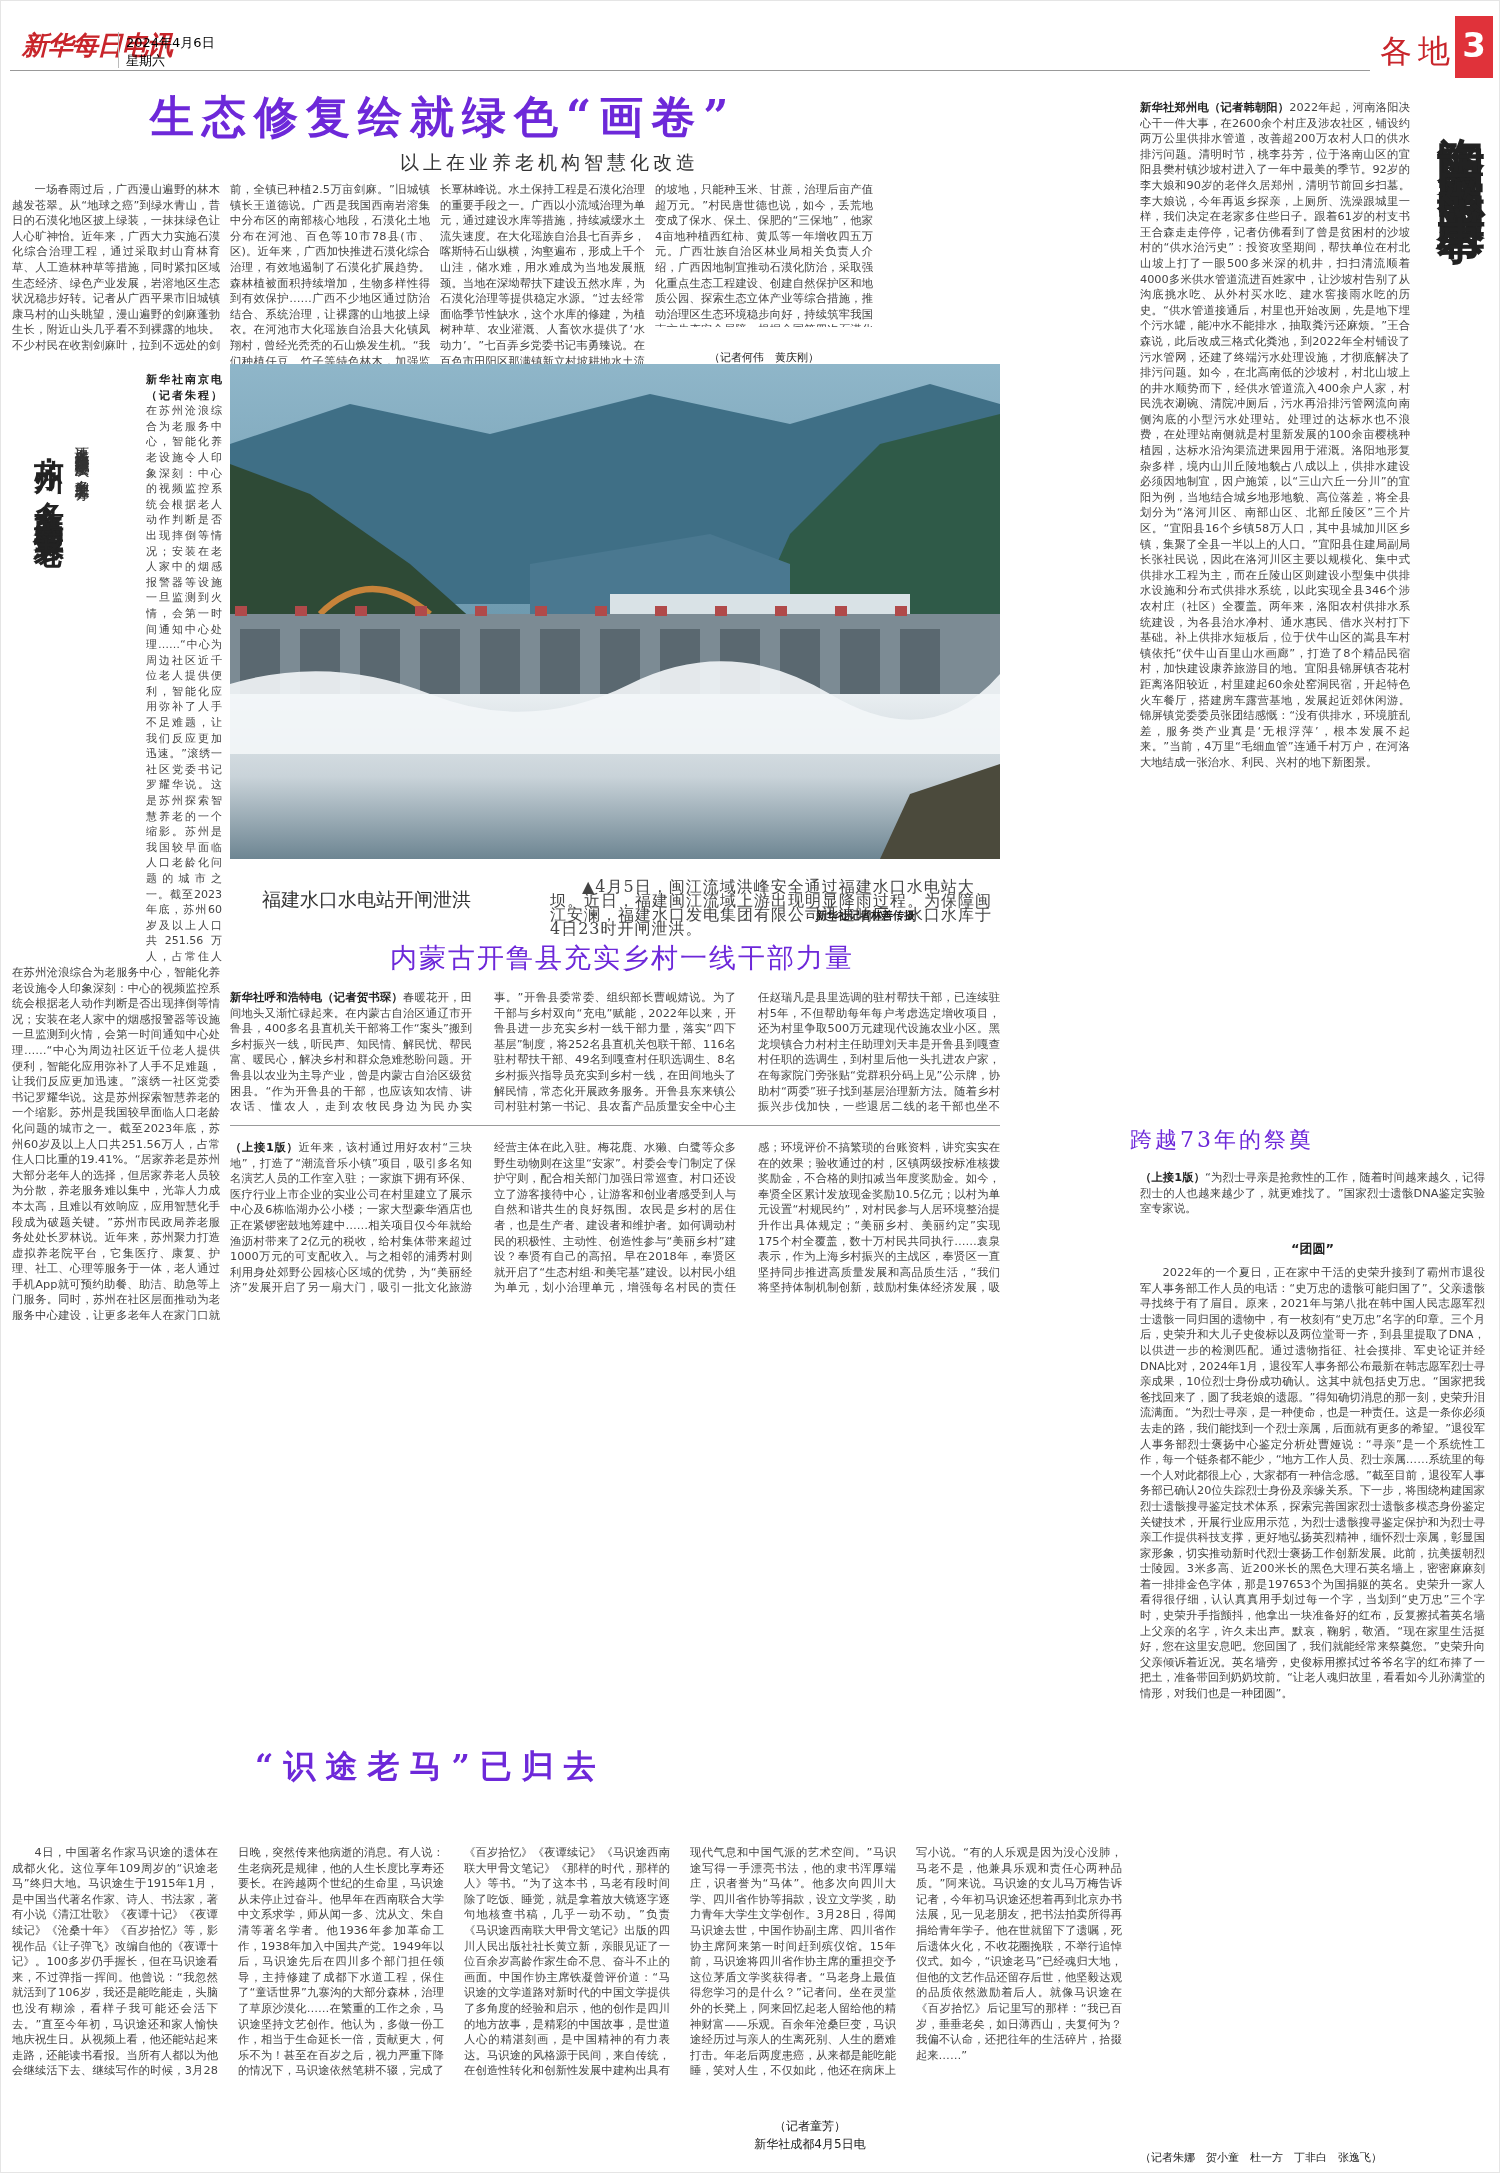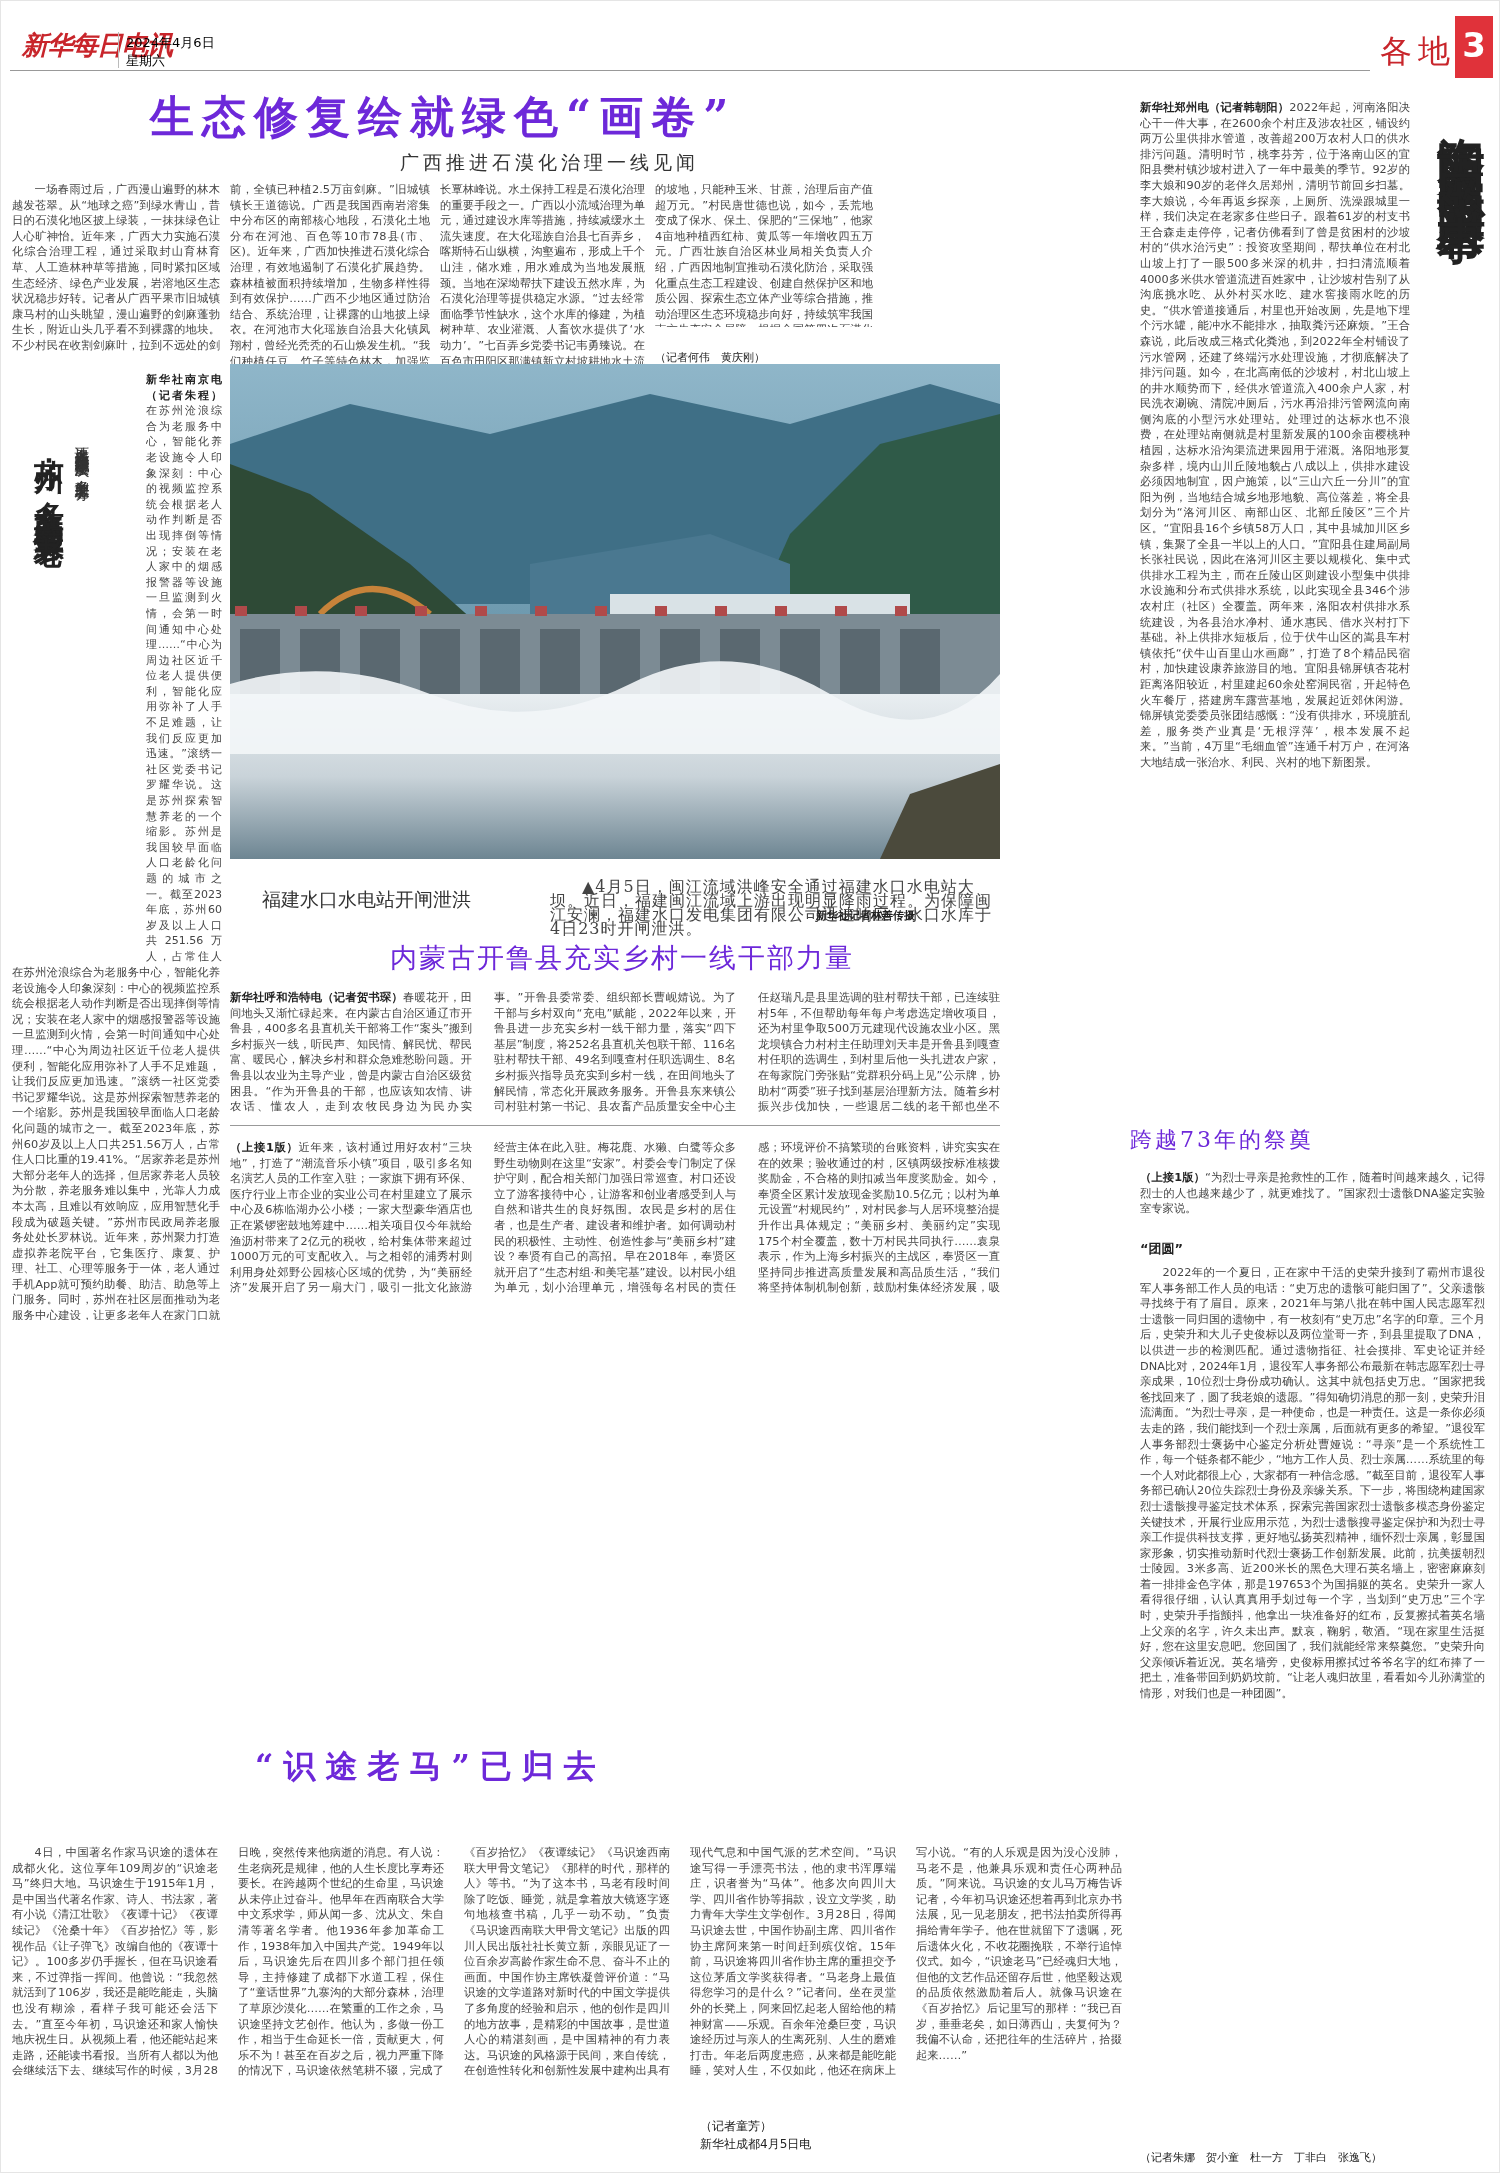--- a/index.html
+++ b/index.html
@@ -14,40 +14,40 @@
   .headline { font-family:"DejaVu Serif", serif; font-weight:bold; color:#6d28d9; }
   .subhead { font-family:"DejaVu Sans", sans-serif; color:#333; }
   .body-text { font-family:"DejaVu Sans", sans-serif; font-size:11.3px; line-height:15.6px; color:#444; text-align:justify; text-indent:2em; overflow:hidden; }
   .byline { font-weight:bold; color:#222; }
   .vert-title { writing-mode:vertical-rl; font-family:"DejaVu Serif", serif; font-weight:bold; color:#222; }
   .vert-sub { writing-mode:vertical-rl; font-family:"DejaVu Sans", sans-serif; color:#333; }
   .hr { height:1px; background:#999; }
   .caption-big { font-family:"DejaVu Sans", sans-serif; font-size:19px; color:#333;margin-left:22px; }
   .caption-small { font-family:"DejaVu Serif", serif; font-size:16px; color:#444; line-height:14px; letter-spacing:1px; }
   .credit { font-family:"DejaVu Sans", sans-serif; font-size:11px; font-weight:bold; color:#222; }
-  .center { }
+  .center { text-align:center; }
   .border-frame { left:0; top:0; width:1498px; height:2171px; border:1px solid #e5e5e5; pointer-events:none; }
 </style>
 </head>
 <body>
 
 <div class="abs border-frame"></div>
 
 <div class="abs masthead-logo">新华每日电讯</div>
 <div class="abs mh-sep"></div>
 <div class="abs mh-date">
   <div>2024年4月6日</div>
   <div>星期六</div>
 </div>
 <div class="abs mh-rule"></div>
 <div class="abs section-name">各地</div>
 <div class="abs page-num">3</div>
 
 <div class="abs headline" style="left:150px;top:88px;width:720px;font-size:44px;letter-spacing:8px;">生态修复绘就绿色“画卷”</div>
-<div class="abs subhead" style="left:400px;top:150px;font-size:19px;letter-spacing:4px;">广西推进石漠化治理一线见闻</div>
+<div class="abs subhead" style="left:400px;top:150px;font-size:19px;letter-spacing:4px;">以上在业养老机构智慧化改造</div>
 
 <div class="abs body-text" style="left:12px;top:182px;width:208px;height:170px;">一场春雨过后，广西漫山遍野的林木越发苍翠。从“地球之癌”到绿水青山，昔日的石漠化地区披上绿装，一抹抹绿色让人心旷神怡。近年来，广西大力实施石漠化综合治理工程，通过采取封山育林育草、人工造林种草等措施，同时紧扣区域生态经济、绿色产业发展，岩溶地区生态状况稳步好转。记者从广西平果市旧城镇康马村的山头眺望，漫山遍野的剑麻蓬勃生长，附近山头几乎看不到裸露的地块。不少村民在收割剑麻叶，拉到不远处的剑麻制品厂处理。曾经怪石嶙峋的荒山，如今从石头缝里焕发生机，长出助力村民增收的“摇钱树”。“剑麻耐旱耐贫瘠，十分适宜在石漠化山区生长，既能固土保水，又能带来经济效益。目</div>
 <div class="abs body-text" style="left:230px;top:182px;width:200px;height:305px;text-indent:0;">前，全镇已种植2.5万亩剑麻。”旧城镇镇长王道德说。广西是我国西南岩溶集中分布区的南部核心地段，石漠化土地分布在河池、百色等10市78县(市、区)。近年来，广西加快推进石漠化综合治理，有效地遏制了石漠化扩展趋势。森林植被面积持续增加，生物多样性得到有效保护……广西不少地区通过防治结合、系统治理，让裸露的山地披上绿衣。在河池市大化瑶族自治县大化镇凤翔村，曾经光秃秃的石山焕发生机。“我们种植任豆、竹子等特色林木，加强监管监测，全面禁止乱砍滥伐。如今，生态环境持续向好，猴子、鸟类等野生动植物种类日益增多。”大化瑶族自治县自然资源局营林站站</div>
 <div class="abs body-text" style="left:440px;top:182px;width:205px;height:305px;text-indent:0;">长覃林峰说。水土保持工程是石漠化治理的重要手段之一。广西以小流域治理为单元，通过建设水库等措施，持续减缓水土流失速度。在大化瑶族自治县七百弄乡，喀斯特石山纵横，沟壑遍布，形成上千个山洼，储水难，用水难成为当地发展瓶颈。当地在深坳帮扶下建设五然水库，为石漠化治理等提供稳定水源。“过去经常面临季节性缺水，这个水库的修建，为植树种草、农业灌溉、人畜饮水提供了‘水动力’。”七百弄乡党委书记韦勇臻说。在百色市田阳区那满镇新立村坡耕地水土流失综合治理示范点，连片作物郁郁葱葱。新立村党总支部书记罗朝阳说：“以前这里是零碎</div>
 <div class="abs body-text" style="left:655px;top:182px;width:218px;height:145px;text-indent:0;">的坡地，只能种玉米、甘蔗，治理后亩产值超万元。”村民唐世德也说，如今，丢荒地变成了保水、保土、保肥的“三保地”，他家4亩地种植西红柿、黄瓜等一年增收四五万元。广西壮族自治区林业局相关负责人介绍，广西因地制宜推动石漠化防治，采取强化重点生态工程建设、创建自然保护区和地质公园、探索生态立体产业等综合措施，推动治理区生态环境稳步向好，持续筑牢我国南方生态安全屏障。根据全国第四次石漠化调查结果，与2016年相比，广西石漠化土地面积减少48万公顷，净减31.5%。</div>
 <div class="abs credit center" style="left:655px;top:350px;width:218px;font-weight:normal;">（记者何伟　黄庆刚）</div>
 <div class="abs credit center" style="left:655px;top:366px;width:218px;">新华社南宁4月5日电</div>
 
 <div class="abs vert-title" style="left:1430px;top:100px;height:800px;font-size:48px;letter-spacing:6px;">洛阳四万里管网中的治水兴村事</div>
 <div class="abs body-text" style="left:1140px;top:100px;width:270px;height:780px;text-indent:0;">

